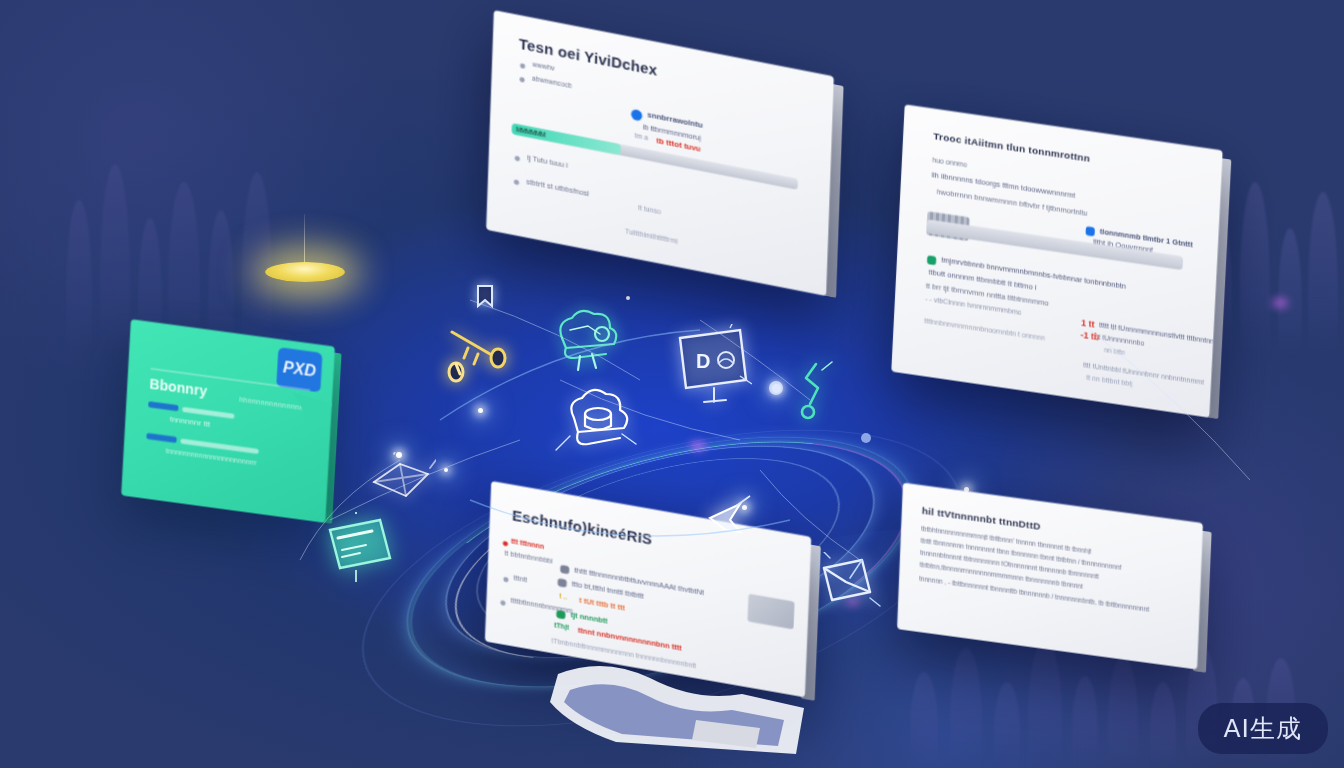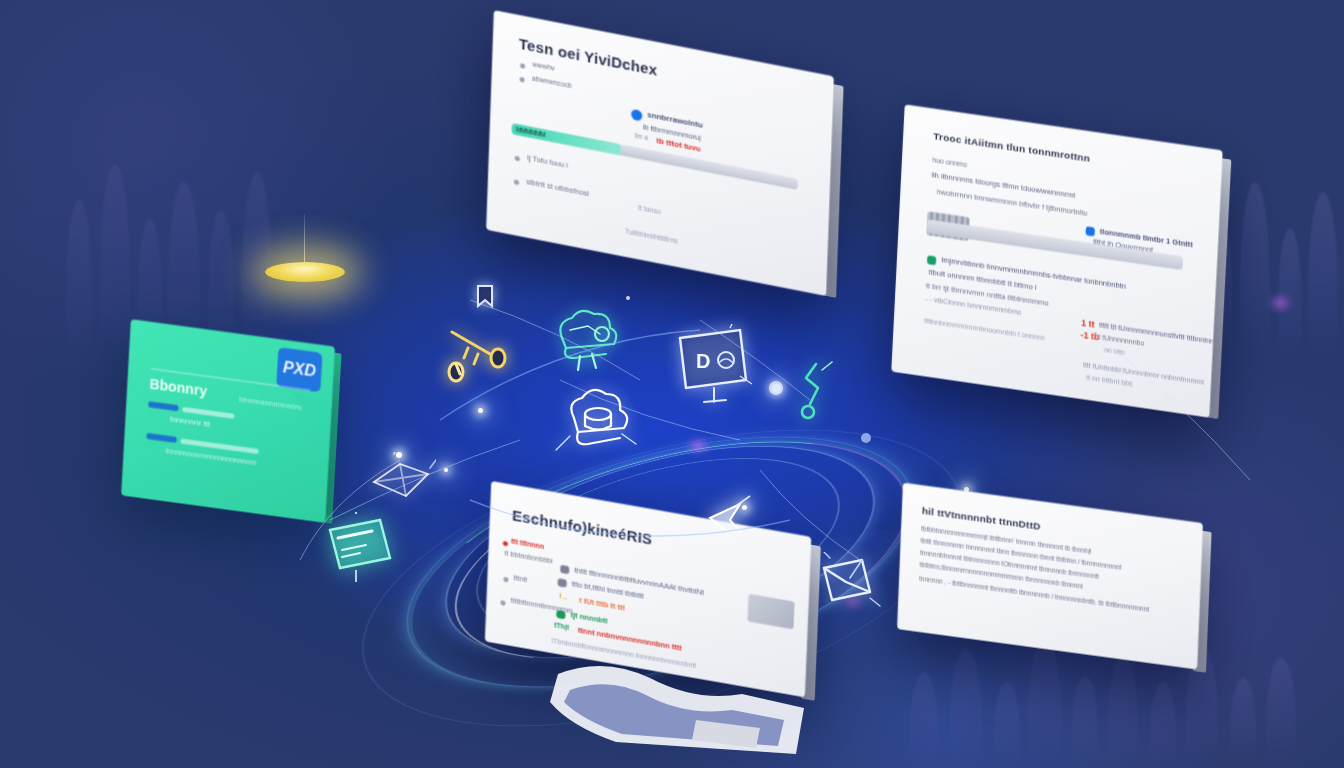--- a/index.html
+++ b/index.html
@@ -409,14 +409,15 @@
       <path d="M400 460 Q330 500 300 560"></path>
       <path d="M860 560 Q800 520 760 470"></path>
       <path d="M1090 330 Q1180 400 1250 480"></path>
     </g>
     <g stroke="#8fc6ff" fill="none" stroke-width="1.4" opacity=".5">
       <path d="M440 420 Q560 340 700 330"></path>
       <path d="M470 500 Q620 560 790 520"></path>
     </g>
   </svg>
 
+  <div class="watermark">AI生成</div>
 
 </div>
 
 </body></html>

